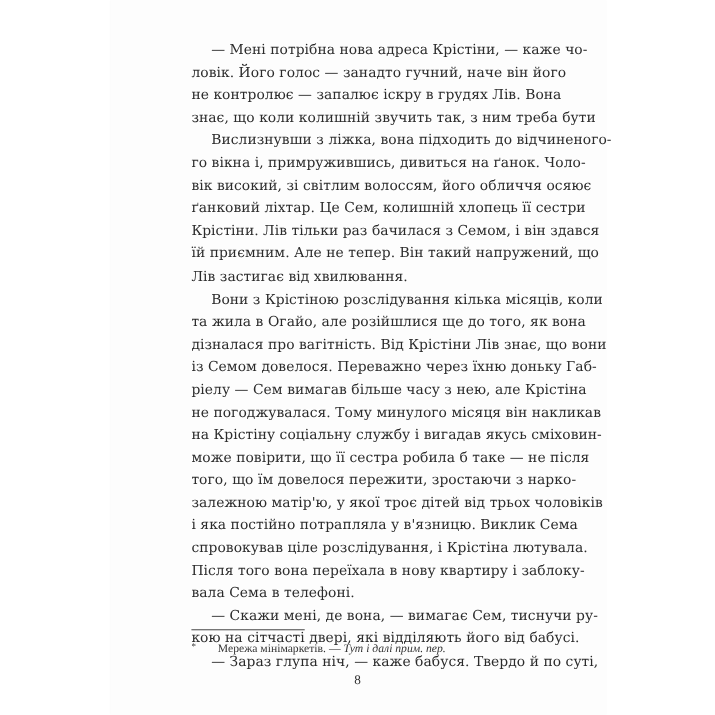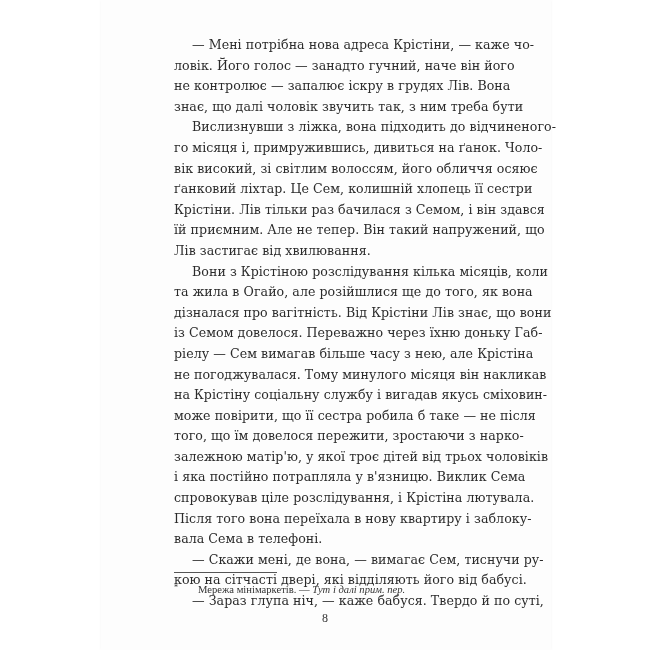--- a/index.html
+++ b/index.html
@@ -92,24 +92,24 @@
 <body>
 
 <div class="viewport">
   <div class="page"></div>
 
   <div class="text-block">
 
     <span class="line indent">— Мені потрібна нова адреса Крістіни, — каже чо-</span>
     <span class="line">ловік. Його голос — занадто гучний, наче він його</span>
     <span class="line">не контролює — запалює іскру в грудях Лів. Вона</span>
-    <span class="line">знає, що далі чоловік звучить так, з ним треба бути</span>
+    <span class="line">знає, що коли колишній звучить так, з ним треба бути</span>
 
     <span class="line indent">Вислизнувши з ліжка, вона підходить до відчиненого-</span>
-    <span class="line">го місяця і, примружившись, дивиться на ґанок. Чоло-</span>
+    <span class="line">го вікна і, примружившись, дивиться на ґанок. Чоло-</span>
     <span class="line">вік високий, зі світлим волоссям, його обличчя осяює</span>
     <span class="line">ґанковий ліхтар. Це Сем, колишній хлопець її сестри</span>
     <span class="line">Крістіни. Лів тільки раз бачилася з Семом, і він здався</span>
     <span class="line">їй приємним. Але не тепер. Він такий напружений, що</span>
     <span class="line last">Лів застигає від хвилювання.</span>
 
     <span class="line indent">Вони з Крістіною розслідування кілька місяців, коли</span>
     <span class="line">та жила в Огайо, але розійшлися ще до того, як вона</span>
     <span class="line">дізналася про вагітність. Від Крістіни Лів знає, що вони</span>
     <span class="line">із Семом довелося. Переважно через їхню доньку Габ-</span>

